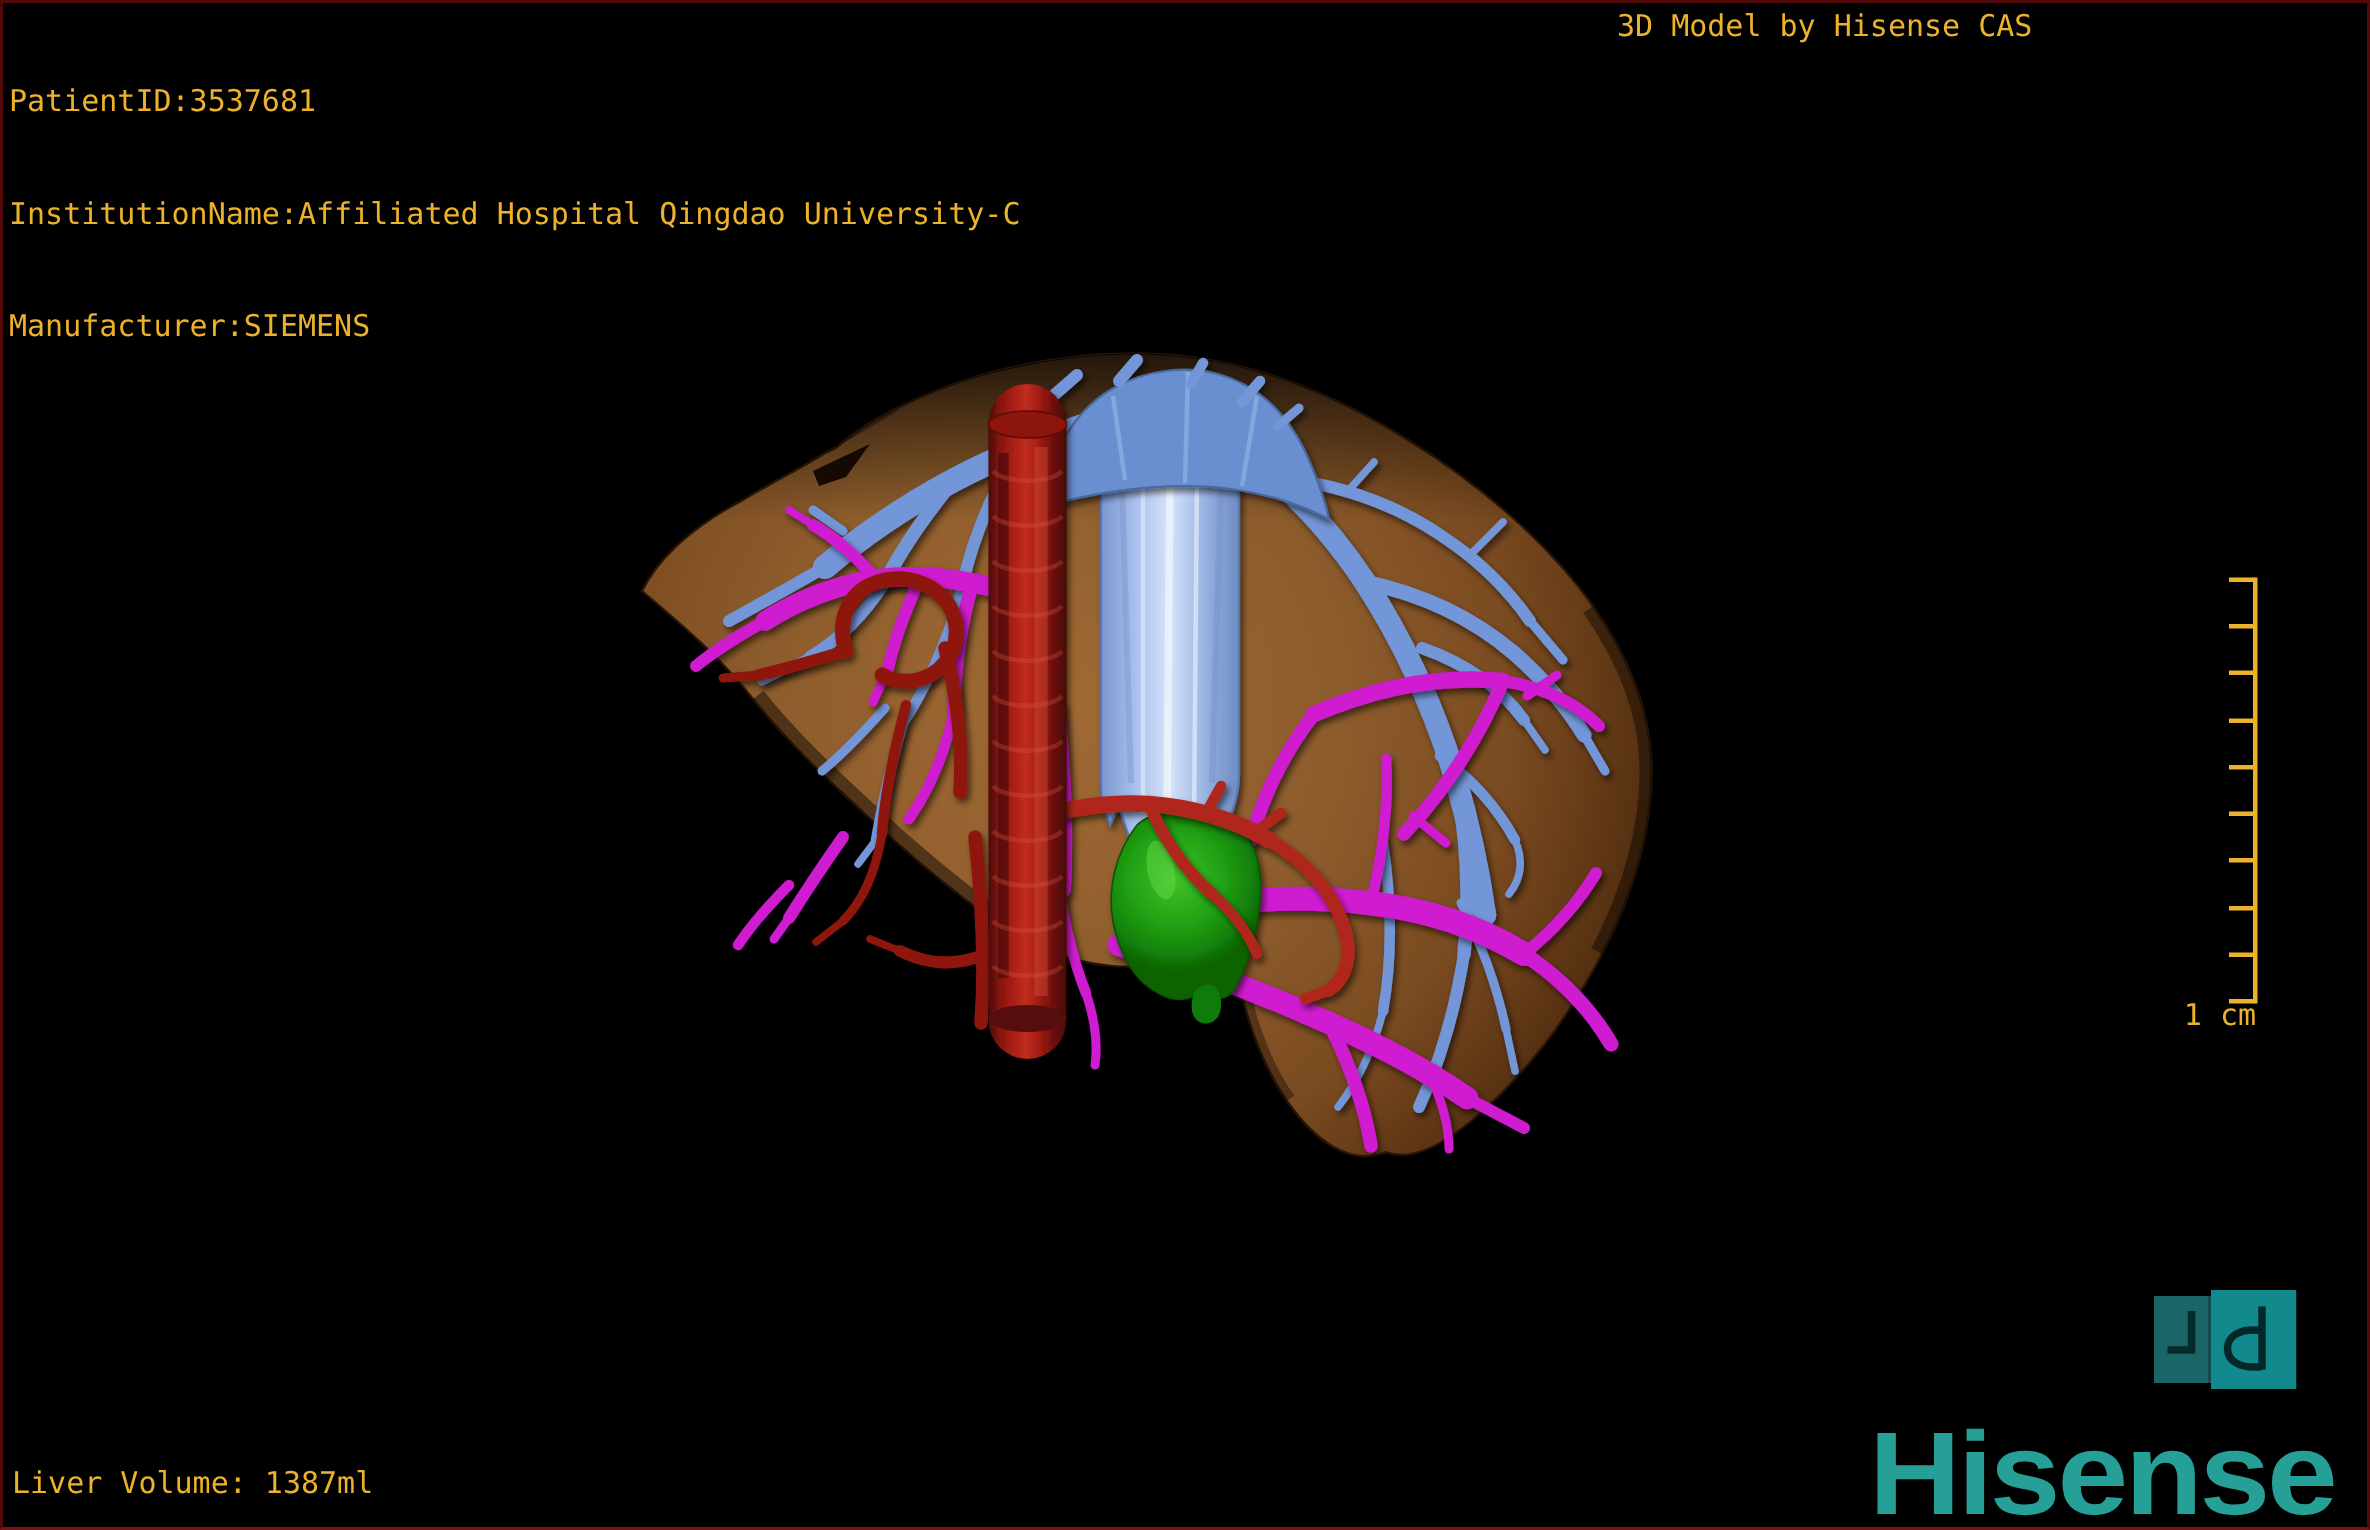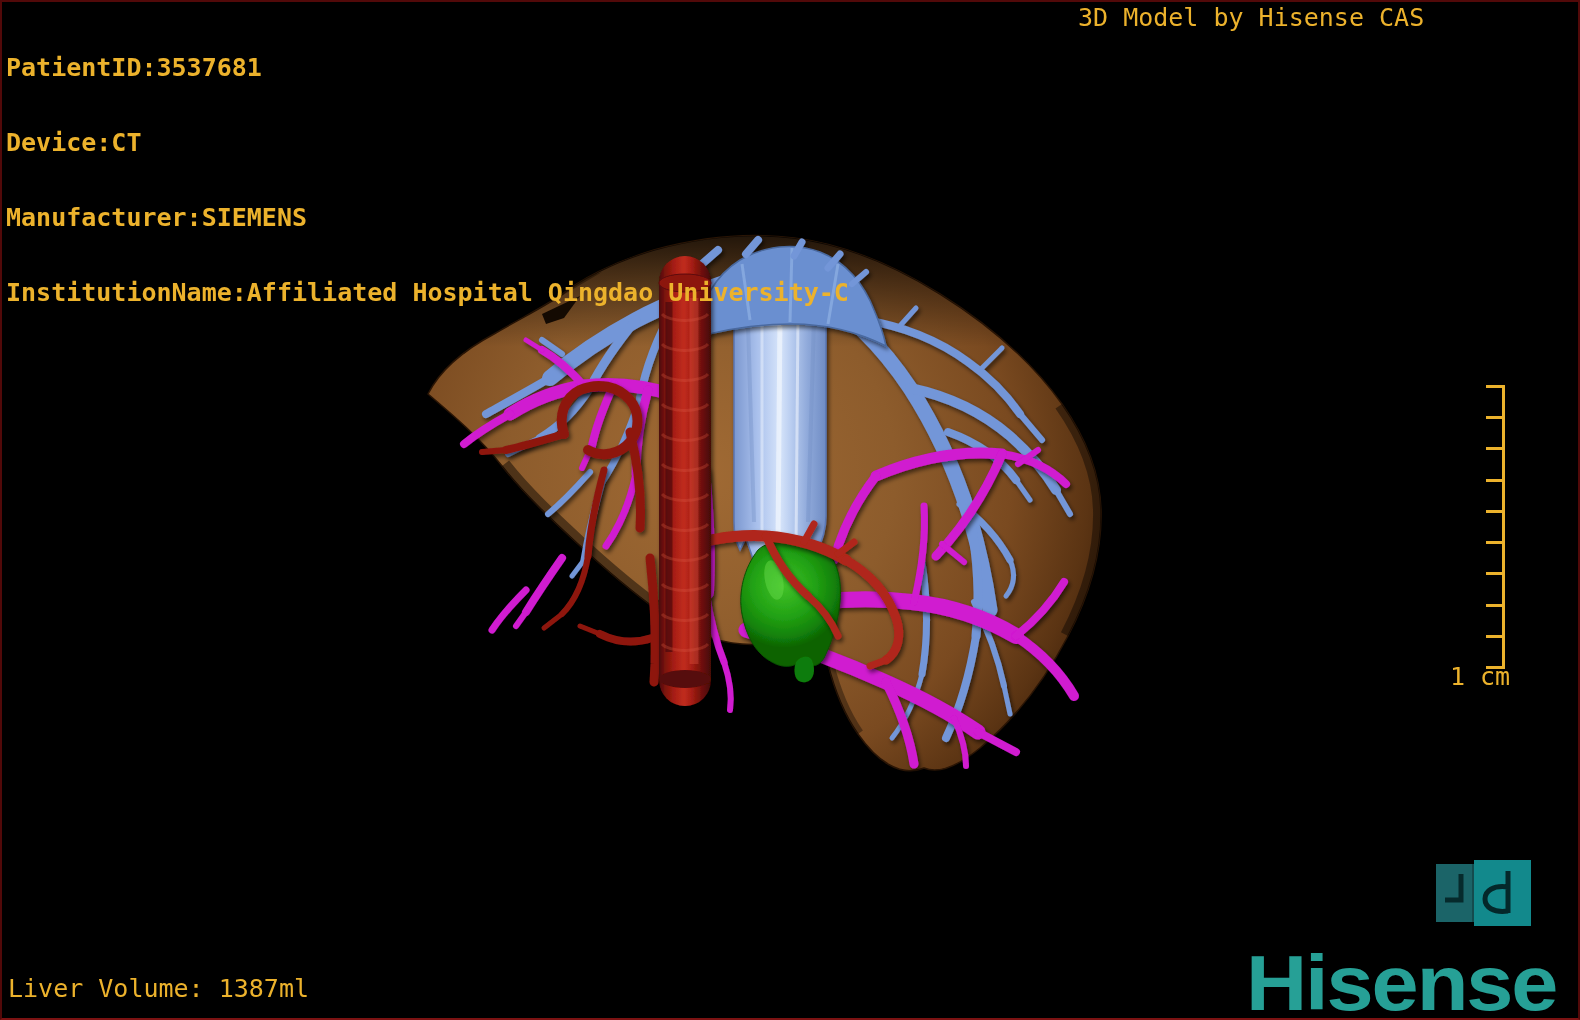--- a/index.html
+++ b/index.html
@@ -4,22 +4,22 @@
 <title>3D Model Viewer</title>
 <style>
   html,body{margin:0;padding:0;background:#000;}
   #frame{
     position:relative;width:1580px;height:1020px;box-sizing:border-box;
     background:#000;overflow:hidden;
     border:2px solid var(--border,#520909);
     border-bottom-color:#7c1212;
     font-family:"DejaVu Sans Mono", monospace;
   }
-  .ov-text{color:var(--overlay-text,#ecb22c);font-size:25px;line-height:25px;white-space:pre;}
-  #patient-info{position:absolute;left:4px;top:3px;font-weight:bold;}
+  .ov-text{color:var(--overlay-text,#ecb22c);font-size:20px;line-height:25px;white-space:pre;}
+  #patient-info{position:absolute;left:4px;top:3px;}
   #watermark{position:absolute;left:1076px;top:3px;}
   #liver-volume{position:absolute;left:6px;top:974px;}
   #viewport{position:absolute;left:0;top:0;width:1576px;height:1016px;cursor:grab;}
   
   #scale-bar{position:absolute;left:1484px;top:383px;width:19px;height:284px;}
   #scale-bar .bar{position:absolute;right:0;top:0;width:3px;height:284px;background:var(--overlay-text,#ecb22c);}
   #scale-bar .tick{position:absolute;left:0;width:17px;height:3px;background:var(--overlay-text,#ecb22c);}
   #scale-label{position:absolute;left:1445px;top:662px;width:66px;text-align:center;}
   
   #brand-icon{position:absolute;left:1434px;top:858px;}
@@ -225,23 +225,22 @@
           <path d="M 660 642 A 24 9 0 0 0 706 642"></path>
         </g>
         <ellipse cx="683" cy="281" rx="26" ry="9" fill="#8c150e" stroke="#5c0b07" stroke-width="1"></ellipse>
         <ellipse cx="683" cy="677" rx="26" ry="9" fill="#570b07"></ellipse>
       </g>
     </svg>
   </div>
 
   <div id="patient-info" class="ov-text">
     <div>PatientID:3537681</div>
-    <div>Device:CT</div>
+    <div>InstitutionName:Affiliated Hospital Qingdao University-C</div>
     <div>Manufacturer:SIEMENS</div>
-    <div>InstitutionName:Affiliated Hospital Qingdao University-C</div>
   </div>
 
   <div id="watermark" class="ov-text">3D Model by Hisense CAS</div>
 
   <div id="liver-volume" class="ov-text">Liver Volume: 1387ml</div>
 
   <div id="scale-bar">
     <div class="bar"></div>
     <div>
         <div class="tick" style="top: 0px;"></div>

